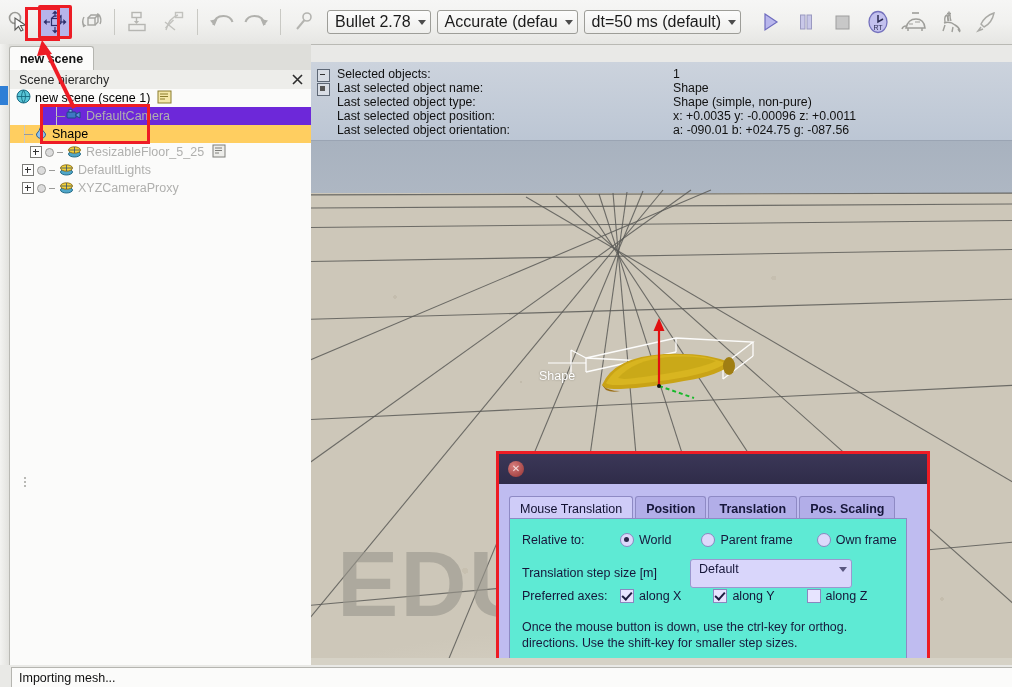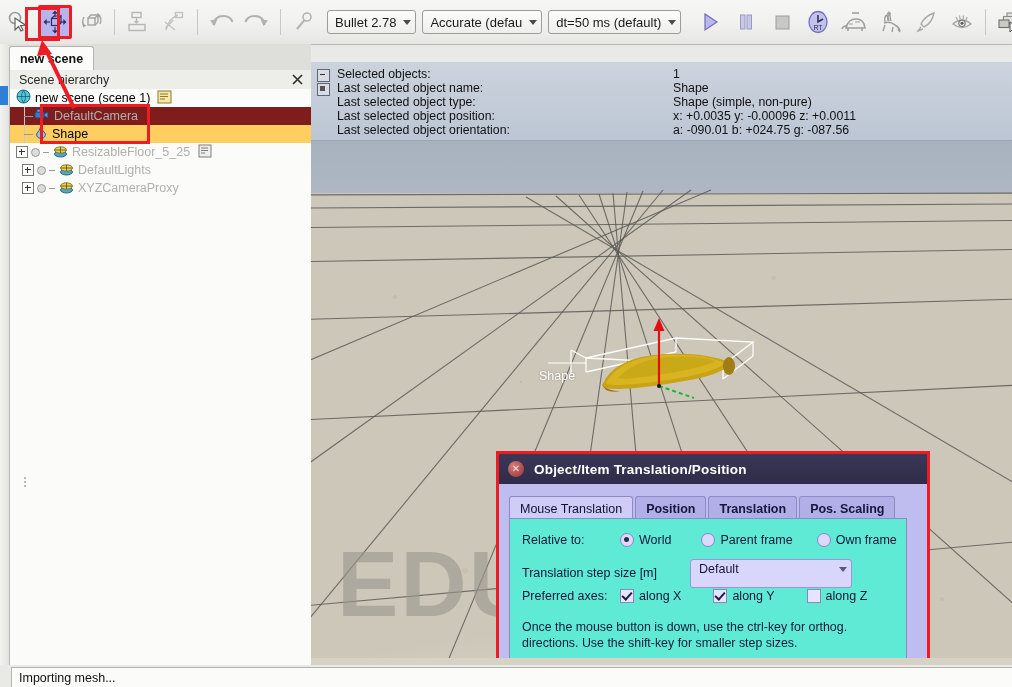--- a/index.html
+++ b/index.html
@@ -30,21 +30,21 @@
     background:#b6b4ea;
     border:3px solid #ec1c24;
     box-sizing:border-box;
     border-radius:2px;
   }
 
   .combo{
     height:22px;border:1px solid #9d9d98;border-radius:3px;
     background:linear-gradient(to bottom,#fcfcfc,#eeeeec);
     display:flex;align-items:center;padding:0 4px 0 7px;
-    font-size:13px;color:#1b1b1b;margin-right:6px;flex:0 0 auto;
+    font-size:16px;color:#1b1b1b;margin-right:6px;flex:0 0 auto;
     white-space:nowrap;
   }
   .combo .cap{margin-right:7px;}
   .combo .arr{
     width:0;height:0;border-left:4px solid transparent;border-right:4px solid transparent;
     border-top:5px solid #4c4c4c;
   }
 
   
   .leftstrip{
@@ -81,21 +81,21 @@
     position:absolute;left:10px;top:89px;width:301px;height:576px;
     background:#fbfbfa;border-right:1px solid #b5b5b0;
     font-size:12.5px;
   }
   .trow{
     height:18px;display:flex;align-items:center;position:relative;
     padding-left:4px;white-space:nowrap;
   }
   .trow .lbl{margin-left:4px;}
   .trow.dim .lbl{color:#b0b0ae;}
-  .trow.sel-blue{background:#7f1d1d;}
+  .trow.sel-blue{background:#6d28d9;margin-left:32px;}
   .trow.sel-orange{background:#ffce60;}
   .trow .expander{
     width:10px;height:10px;border:1px solid #7b7b78;background:#fdfdfd;
     display:inline-block;position:relative;margin-right:3px;flex:0 0 auto;
   }
   .trow .expander:before{content:"";position:absolute;left:2px;top:4px;width:6px;height:1px;background:#333;}
   .trow .expander:after{content:"";position:absolute;left:4px;top:2px;width:1px;height:6px;background:#333;}
   .dot{width:7px;height:7px;border-radius:50%;background:#dcdcdc;border:1px solid #9a9a98;margin-right:3px;flex:0 0 auto;}
   .dash{width:6px;height:1px;background:#9a9a98;margin-right:4px;flex:0 0 auto;}
   .elbow{width:14px;height:18px;flex:0 0 auto;position:relative;}
@@ -471,21 +471,21 @@
     <div class="trow sel-orange" style="padding-left:10px;">
       <span class="elbow"></span>
       <span style="flex:0 0 auto;">
         <svg width="14" height="15" viewBox="0 0 14 15">
           <path d="M7 1 q-1.5 5 -4.5 8 q0 4 4.5 4.5 q4.5 -.5 4.5 -4.5 q-3 -3 -4.5 -8 Z" fill="#8fc2ec" stroke="#2c5f92" stroke-width="1"></path>
         </svg>
       </span>
       <span class="lbl">Shape</span>
     </div>
 
-    <div class="trow dim" style="padding-left:6px;">
+    <div class="trow dim" style="padding-left:20px;">
       <span class="expander"></span>
       <span class="dot"></span>
       <span class="dash"></span>
       <span style="flex:0 0 auto;">
         <svg width="15" height="14" viewBox="0 0 15 14">
           <ellipse cx="7.5" cy="10" rx="6" ry="3" fill="#4fa6c9" stroke="#17617e" stroke-width=".9"></ellipse>
           <ellipse cx="7.5" cy="6" rx="6" ry="3.2" fill="#f2d23c" stroke="#8a6b14" stroke-width=".9"></ellipse>
           <path d="M7.5 3 l0 6 M2 6 l11 0" stroke="#38506b" stroke-width=".8"></path>
         </svg>
       </span>
@@ -620,21 +620,20 @@
     </div>
     <div class="inforow" style="top:61px;left:0;width:701px;">
       <span class="k">Last selected object orientation:</span>
       <span class="v">a: -090.01    b: +024.75    g: -087.56</span>
     </div>
   </div>
 
   <div class="dlgwrap">
     <div class="dlgtitle">
       <span class="closebtn">✕</span>
-      <span class="txt">Object/Item Translation/Position</span>
     </div>
     <div class="dlgbody">
 
       <div class="tabs">
         <div class="tab active">
           <span>Mouse Translation</span>
         </div>
         <div class="tab">
           <span>Position</span>
         </div>

